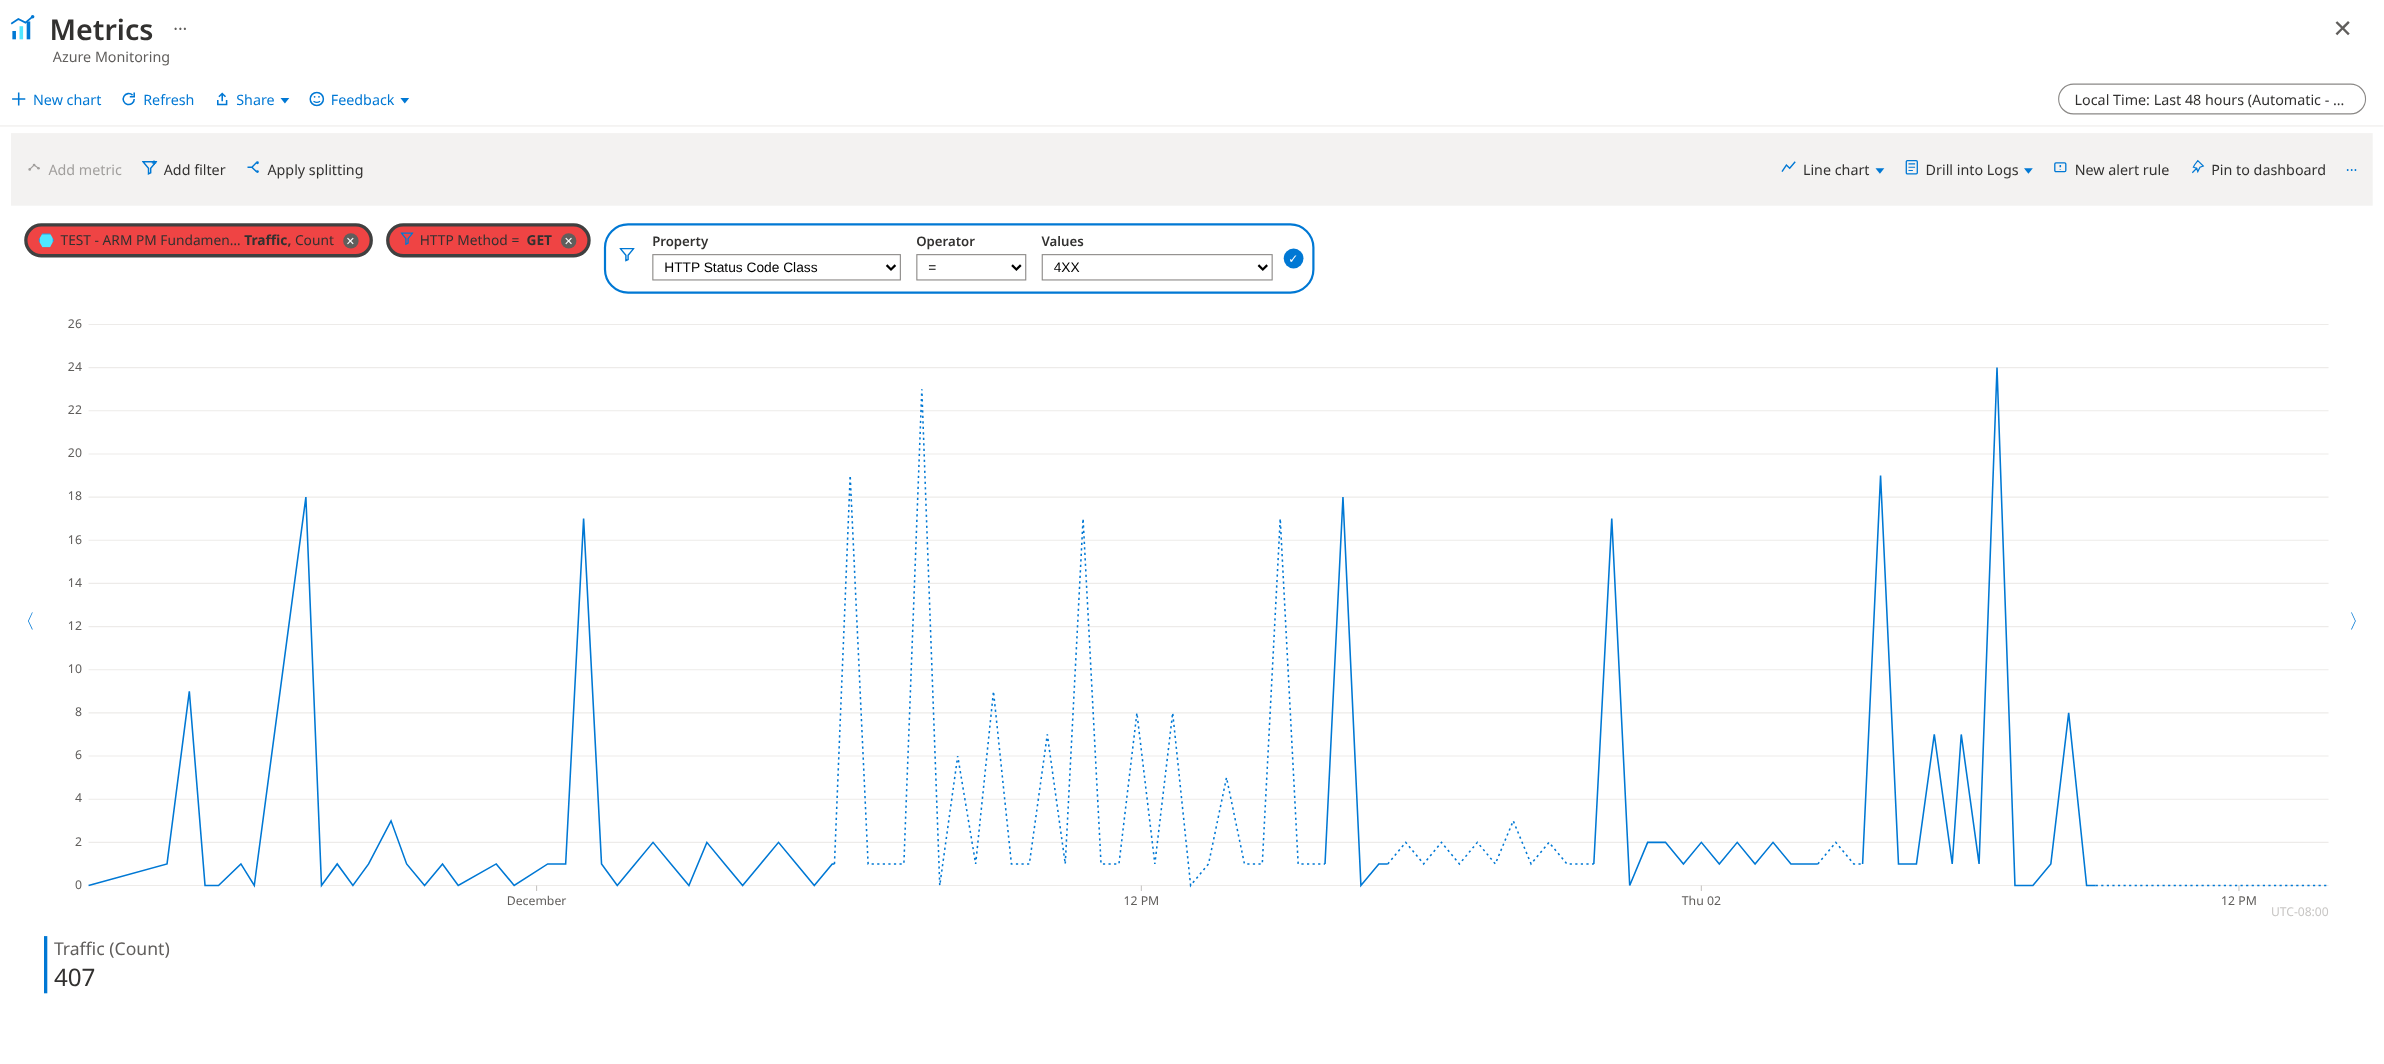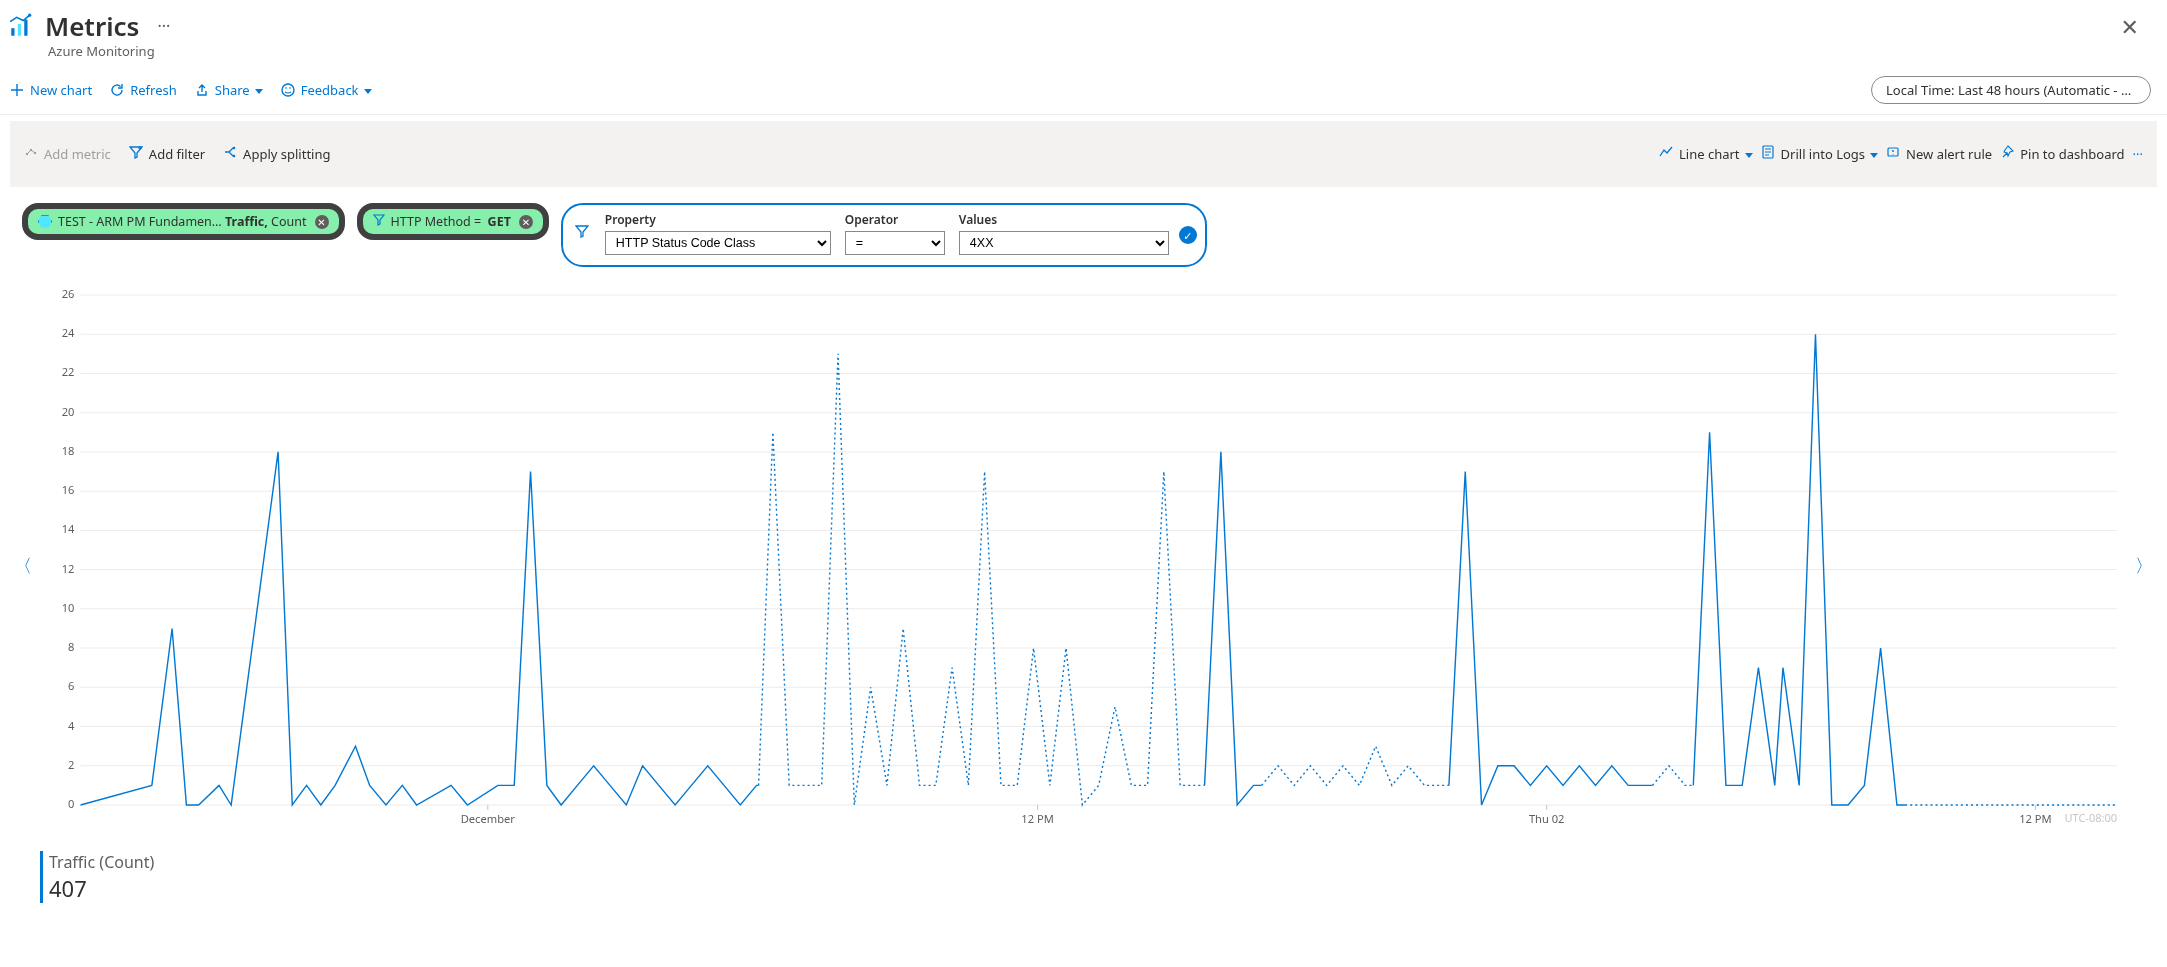--- a/index.html
+++ b/index.html
@@ -12,24 +12,24 @@
   .toolbar { display:flex; align-items:center; padding: 8px 16px 10px 10px; border-bottom:1px solid #edebe9;}
   .toolbar-item { display:flex; align-items:center; color:#0078d4; margin-right:18px; cursor:pointer; font-size:13px;}
   .toolbar-item svg, .toolbar-item .glyph { margin-right:6px; }
   .time-pill { margin-left:auto; border:1px solid #8a8886; border-radius:14px; padding:4px 14px; font-size:13px; color:#323130; max-width:280px; white-space:nowrap; overflow:hidden; text-overflow:ellipsis;}
   .subbar { background:#f3f2f1; display:flex; align-items:center; padding:24px 14px; font-size:13px; margin: 6px 10px 0 10px;}
   .subbar-left { display:flex; align-items:center; gap:18px;}
   .subbar-item { display:flex; align-items:center; cursor:pointer; color:#323130;}
   .subbar-item.disabled { color:#a19f9d;}
   .subbar-item .glyph { margin-right:6px; color:#0078d4;}
   .subbar-item.disabled .glyph { color:#a19f9d;}
-  .subbar-right { margin-left:auto; display:flex; align-items:flex-end; gap:8px;}
+  .subbar-right { margin-left:auto; display:flex; align-items:flex-end; gap:18px;}
   .subbar-right .subbar-item { color:#323130;}
   .pills-row { display:flex; align-items:flex-start; gap:12px; padding:16px 10px 8px 22px; flex-wrap:wrap;}
-  .pill { border:6px solid #404040; border-radius:16px; padding:4px 10px; display:flex; align-items:center; font-size:12.5px; background:#86efac;}
+  .pill { border:3px solid #404040; border-radius:16px; padding:4px 10px; display:flex; align-items:center; font-size:12.5px; background:#ef4444;}
   .pill .hex { width:14px; height:14px; background:#50e6ff; clip-path: polygon(25% 5%, 75% 5%, 100% 50%, 75% 95%, 25% 95%, 0% 50%); margin-right:6px; border:1px solid #0078d4;}
   .pill .x { margin-left:8px; width:14px; height:14px; border-radius:50%; background:#605e5c; color:#fff; display:flex;align-items:center;justify-content:center; font-size:10px; cursor:pointer;}
   .pill.filter .glyph { color:#0078d4; margin-right:6px;}
   .filter-editor { border:2px solid #0078d4; border-radius:22px; padding:6px 36px 10px 12px; display:flex; align-items:flex-end; gap:14px; position:relative;}
   .filter-editor .glyph { color:#0078d4; align-self:center; margin-right:2px;}
   .fe-col { display:flex; flex-direction:column; }
   .fe-col label { font-size:12px; font-weight:600; margin-bottom:3px;}
   .fe-col select { border:1px solid #8a8886; padding:3px 6px; font-size:12.5px; background:#fff; min-width:60px;}
   .fe-col.prop select { width:226px;}
   .fe-col.op select { width:100px;}
@@ -42,21 +42,21 @@
   .chart-inner { position:absolute; left:30px; right:30px; top:0; bottom:0;}
   svg.chart { width:100%; height:100%; display:block;}
   .gridline { stroke:#edebe9; stroke-width:1;}
   .xlabel { font-size:11px; fill:#605e5c; text-anchor:middle;}
   .series-solid { fill:none; stroke:#0078d4; stroke-width:1.4;}
   .series-dot { fill:none; stroke:#0078d4; stroke-width:1.4; stroke-dasharray:2 3;}
   .footer { margin-left:40px; margin-top:6px;}
   .legend { border-left:3px solid #0078d4; padding-left:6px; display:inline-block;}
   .legend .lbl { font-size:16px; color:#605e5c;}
   .legend .val { font-size:22px; font-weight:400; color:#323130;}
-  .utc { position:absolute; right:40px; bottom:20px; font-size:11px; color:#c8c6c4;}
+  .utc { position:absolute; right:40px; bottom:8px; font-size:11px; color:#c8c6c4;}
   .chev-down::after { content:""; display:inline-block; border-left:4px solid transparent; border-right:4px solid transparent; border-top:5px solid #0078d4; margin-left:5px; vertical-align:middle;}
 </style>
 </head>
 <body>
 
 <div class="header">
   <div class="icon-box">
     <svg width="26" height="26" viewBox="0 0 24 24">
         <rect x="3" y="14" width="3" height="7" fill="#0078d4"></rect>
         <rect x="9" y="10" width="3" height="11" fill="#50e6ff"></rect>

